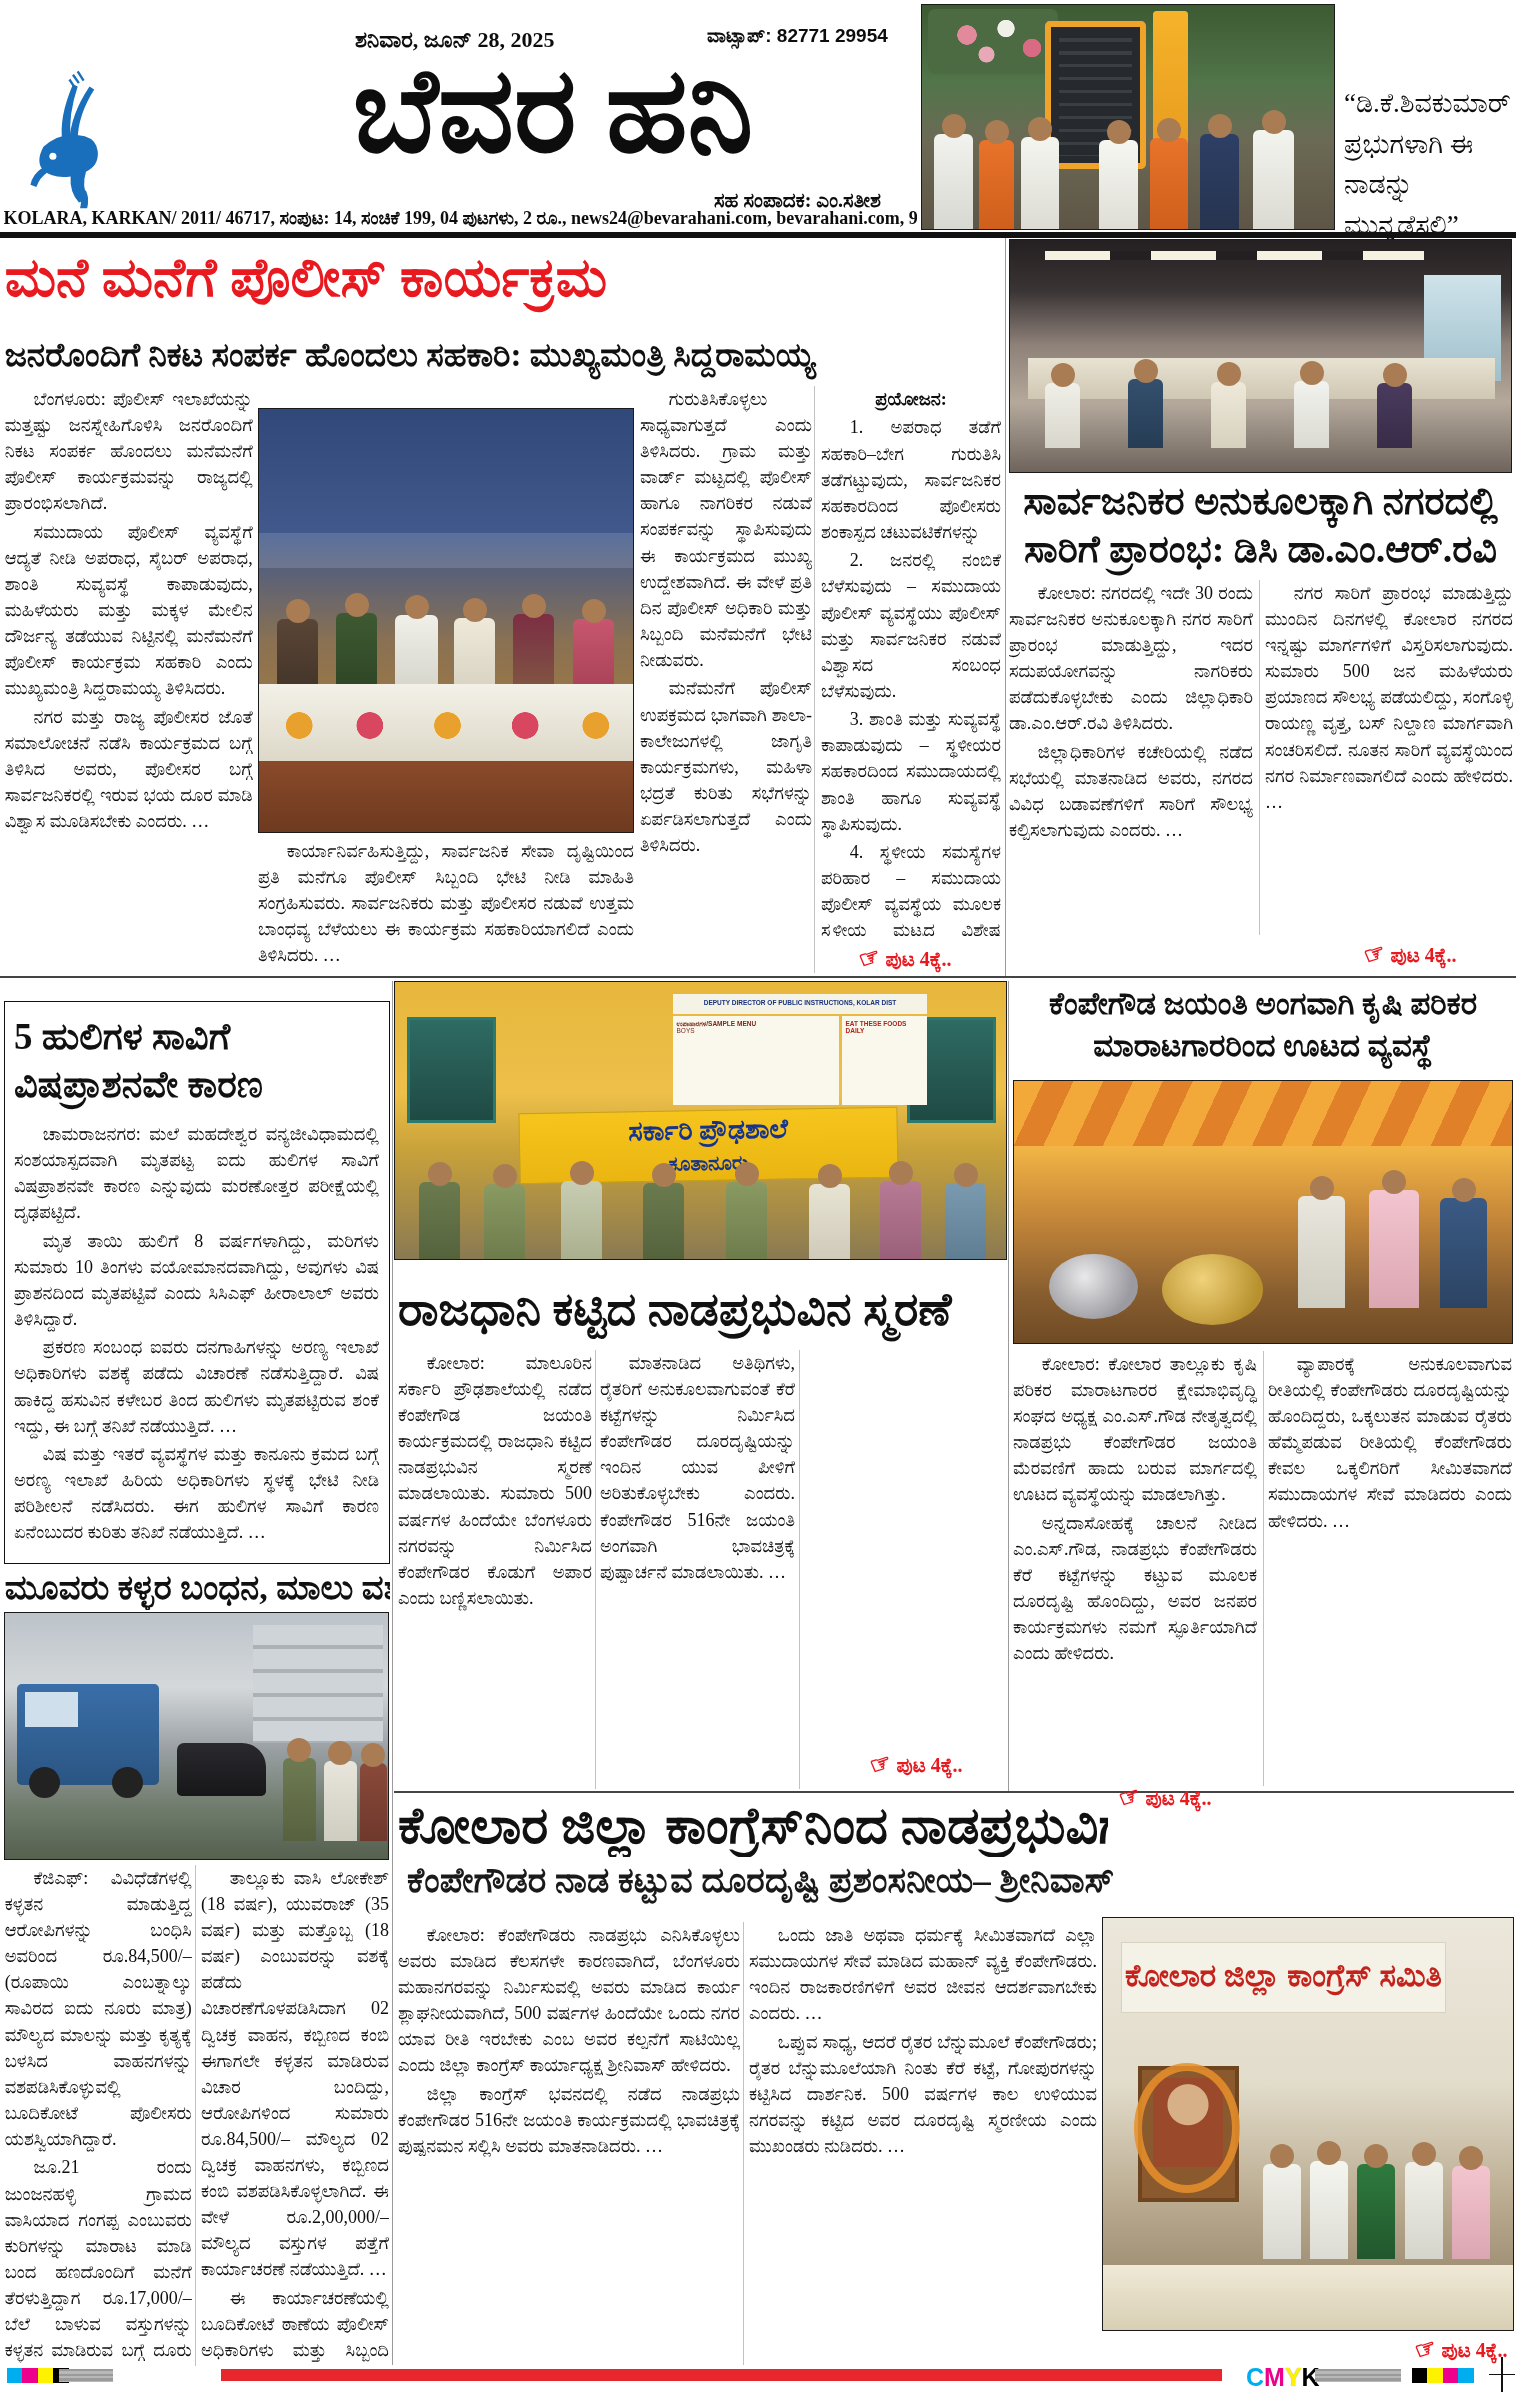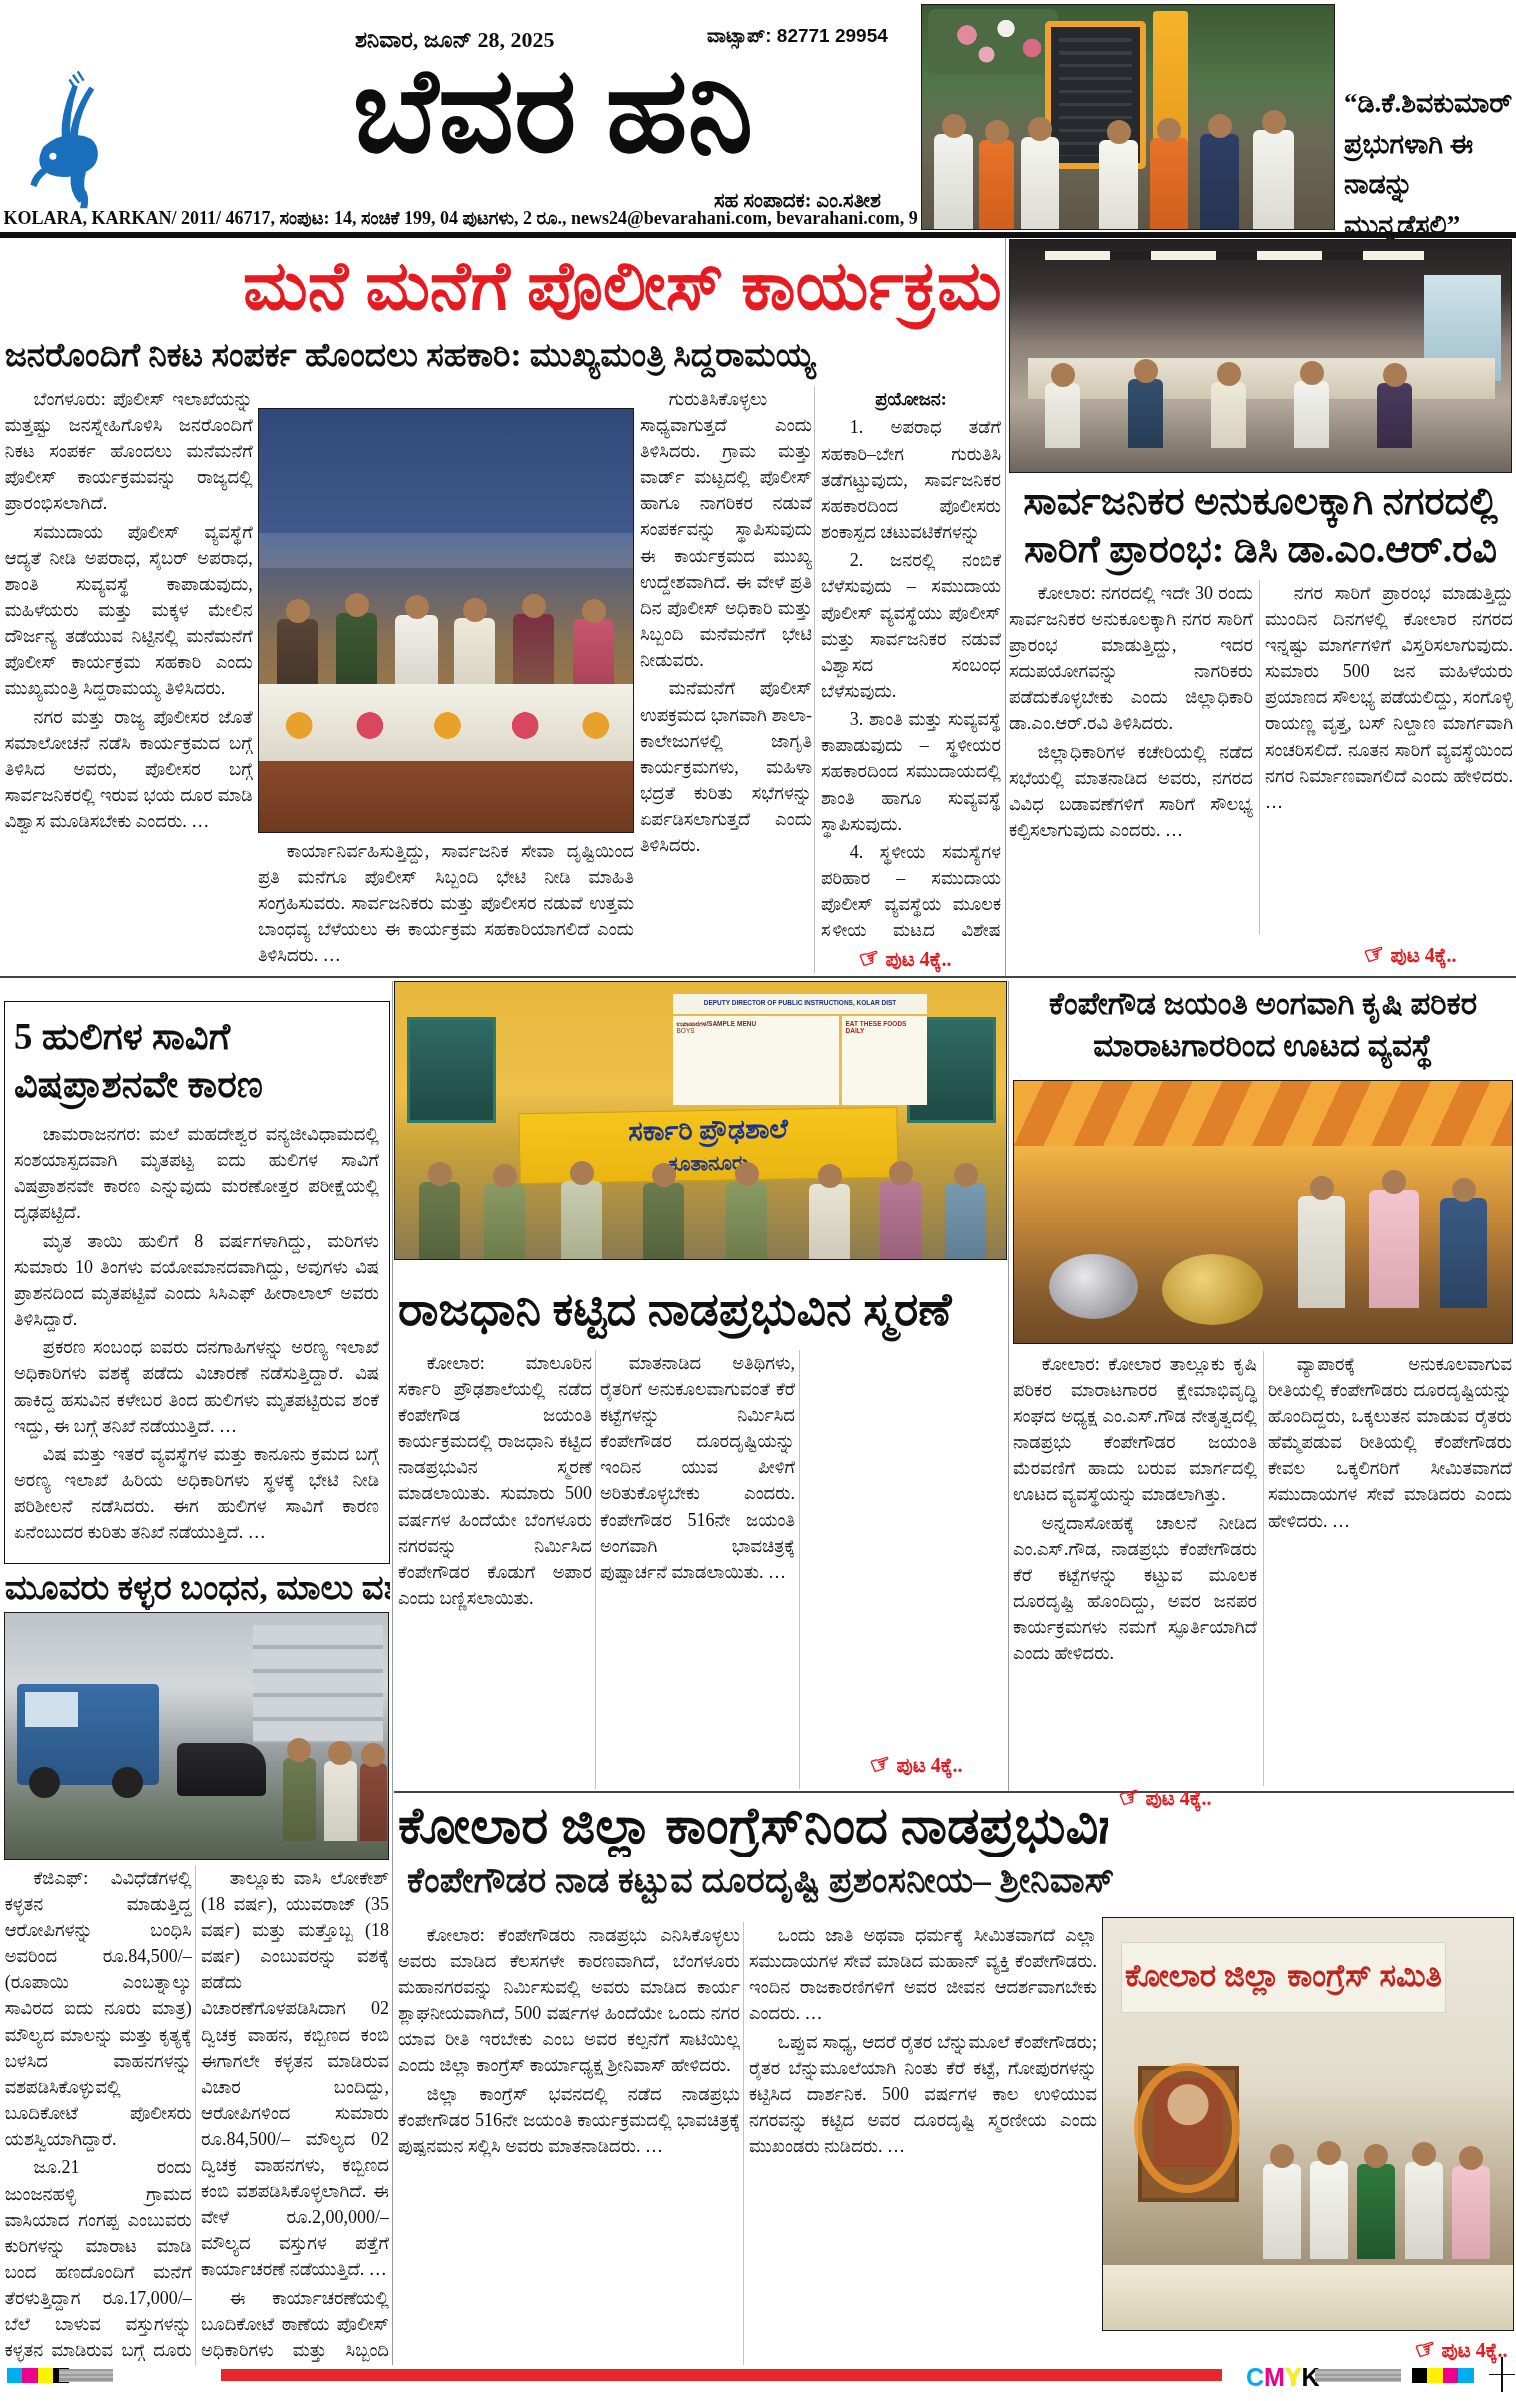--- a/index.html
+++ b/index.html
@@ -64,28 +64,28 @@
     </div>
     <div class="abs" style="left:231px;top:6px;width:35px;height:142px;background:linear-gradient(180deg,#f5b32a,#e89b1e);border-radius:3.5px;"></div>
     <div class="person" style="left:12px;bottom:0;width:39px;height:95px;background:linear-gradient(#f2f2ee,#d8d8d2);"></div>
     <div class="person" style="left:57px;bottom:0;width:35px;height:89px;background:linear-gradient(#e8732a,#cf5f1c);"></div>
     <div class="person" style="left:99px;bottom:0;width:38px;height:92px;background:linear-gradient(#f5f5f0,#dcdcd4);"></div>
     <div class="person" style="left:177px;bottom:0;width:39px;height:89px;background:linear-gradient(#f7f7f2,#deded6);"></div>
     <div class="person" style="left:228px;bottom:0;width:38px;height:91px;background:linear-gradient(#e8732a,#cf5f1c);"></div>
     <div class="person" style="left:278px;bottom:0;width:39px;height:95px;background:linear-gradient(#2e3f66,#26344f);"></div>
     <div class="person" style="left:331px;bottom:0;width:41px;height:99px;background:linear-gradient(#f4f4ef,#dadad2);"></div>
   </div>
-  <div class="abs" style="left:1344px;top:83px;width:170px;font-size:27px;font-weight:bold;line-height:1.5;">
+  <div class="abs" style="left:1344px;top:83px;width:170px;font-size:27px;font-weight:normal;line-height:1.5;">
     <span>“ಡಿ.ಕೆ.ಶಿವಕುಮಾರ್ ಪ್ರಭುಗಳಾಗಿ ಈ ನಾಡನ್ನು ಮುನ್ನಡೆಸಲಿ”</span><br>
     <span style="font-size:24px;">ಶ್ರೀ ನಿರ್ಮಲಾನಂದ ಸ್ವಾಮೀಜಿ</span>
   </div>
 
   <div class="rule-h" style="left:0;top:232px;width:1516px;height:6px;"></div>
 
-  <div class="abs headline red" style="left:4.7px;top:247px;width:997px;height:89px;font-size:68px;text-align:right;white-space:nowrap;overflow:hidden;">ಮನೆ ಮನೆಗೆ ಪೊಲೀಸ್ ಕಾರ್ಯಕ್ರಮ</div>
+  <div class="abs headline red" style="left:4.7px;top:247px;width:997px;height:89px;font-size:54px;text-align:left;white-space:nowrap;overflow:hidden;">ಮನೆ ಮನೆಗೆ ಪೊಲೀಸ್ ಕಾರ್ಯಕ್ರಮ</div>
   <div class="abs headline" style="left:4.7px;top:337px;width:997px;height:43px;font-size:33px;white-space:nowrap;overflow:hidden;">ಜನರೊಂದಿಗೆ ನಿಕಟ ಸಂಪರ್ಕ ಹೊಂದಲು ಸಹಕಾರಿ: ಮುಖ್ಯಮಂತ್ರಿ ಸಿದ್ದರಾಮಯ್ಯ</div>
 
   <div class="abs bodytext" style="left:4.7px;top:386px;width:248px;height:587px;">
     <p>ಬೆಂಗಳೂರು: ಪೊಲೀಸ್ ಇಲಾಖೆಯನ್ನು ಮತ್ತಷ್ಟು ಜನಸ್ನೇಹಿಗೊಳಿಸಿ ಜನರೊಂದಿಗೆ ನಿಕಟ ಸಂಪರ್ಕ ಹೊಂದಲು ಮನೆಮನೆಗೆ ಪೊಲೀಸ್ ಕಾರ್ಯಕ್ರಮವನ್ನು ರಾಜ್ಯದಲ್ಲಿ ಪ್ರಾರಂಭಿಸಲಾಗಿದೆ.</p>
       <p>ಸಮುದಾಯ ಪೊಲೀಸ್ ವ್ಯವಸ್ಥೆಗೆ ಆದ್ಯತೆ ನೀಡಿ ಅಪರಾಧ, ಸೈಬರ್ ಅಪರಾಧ, ಶಾಂತಿ ಸುವ್ಯವಸ್ಥೆ ಕಾಪಾಡುವುದು, ಮಹಿಳೆಯರು ಮತ್ತು ಮಕ್ಕಳ ಮೇಲಿನ ದೌರ್ಜನ್ಯ ತಡೆಯುವ ನಿಟ್ಟಿನಲ್ಲಿ ಮನೆಮನೆಗೆ ಪೊಲೀಸ್ ಕಾರ್ಯಕ್ರಮ ಸಹಕಾರಿ ಎಂದು ಮುಖ್ಯಮಂತ್ರಿ ಸಿದ್ದರಾಮಯ್ಯ ತಿಳಿಸಿದರು.</p>
       <p>ನಗರ ಮತ್ತು ರಾಜ್ಯ ಪೊಲೀಸರ ಜೊತೆ ಸಮಾಲೋಚನೆ ನಡೆಸಿ ಕಾರ್ಯಕ್ರಮದ ಬಗ್ಗೆ ತಿಳಿಸಿದ ಅವರು, ಪೊಲೀಸರ ಬಗ್ಗೆ ಸಾರ್ವಜನಿಕರಲ್ಲಿ ಇರುವ ಭಯ ದೂರ ಮಾಡಿ ವಿಶ್ವಾಸ ಮೂಡಿಸಬೇಕು ಎಂದರು. …</p>
   </div>
 
   <div class="photo" style="left:258px;top:408px;width:376px;height:425px;background:linear-gradient(180deg,#31487a 0%,#41598c 30%,#8a7152 55%,#a07a44 75%,#7d5f35 100%);">
     <div class="abs" style="left:0;top:124px;width:376px;height:35px;background:rgba(255,255,255,.14);"></div>

